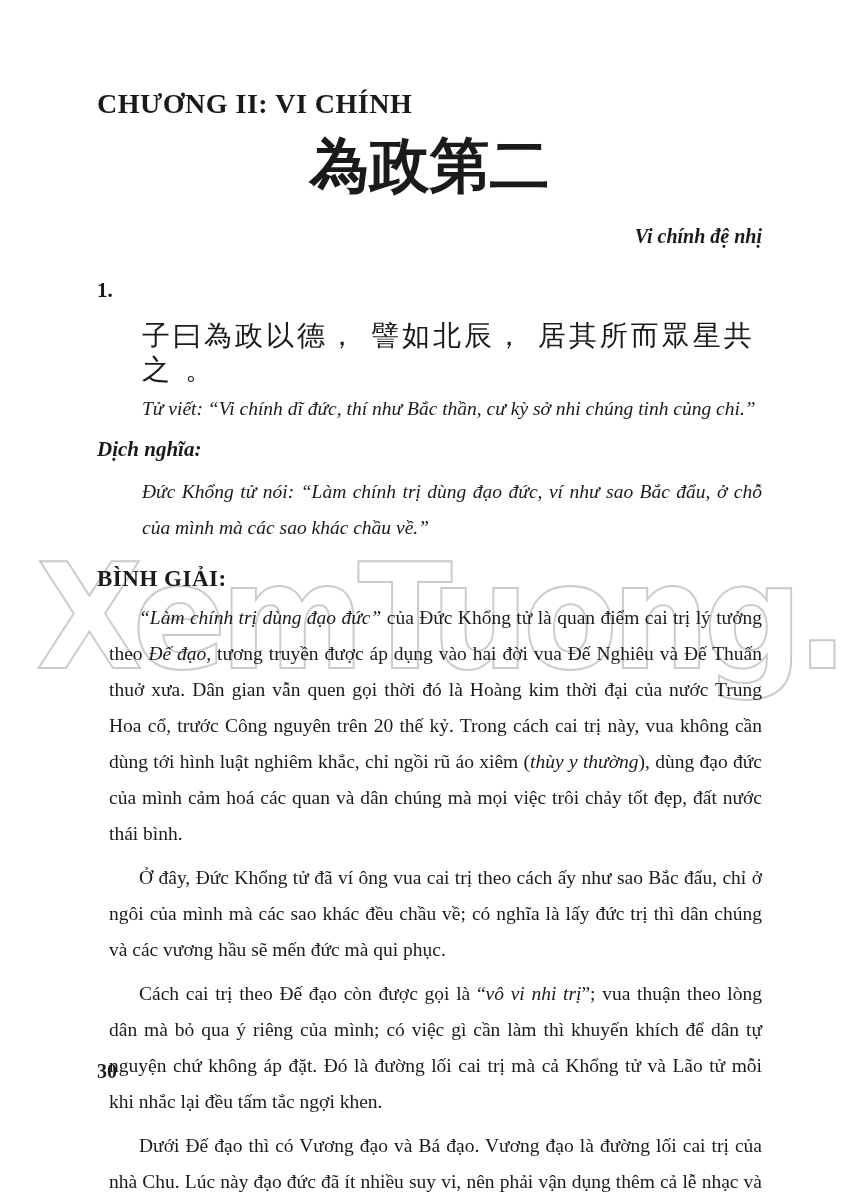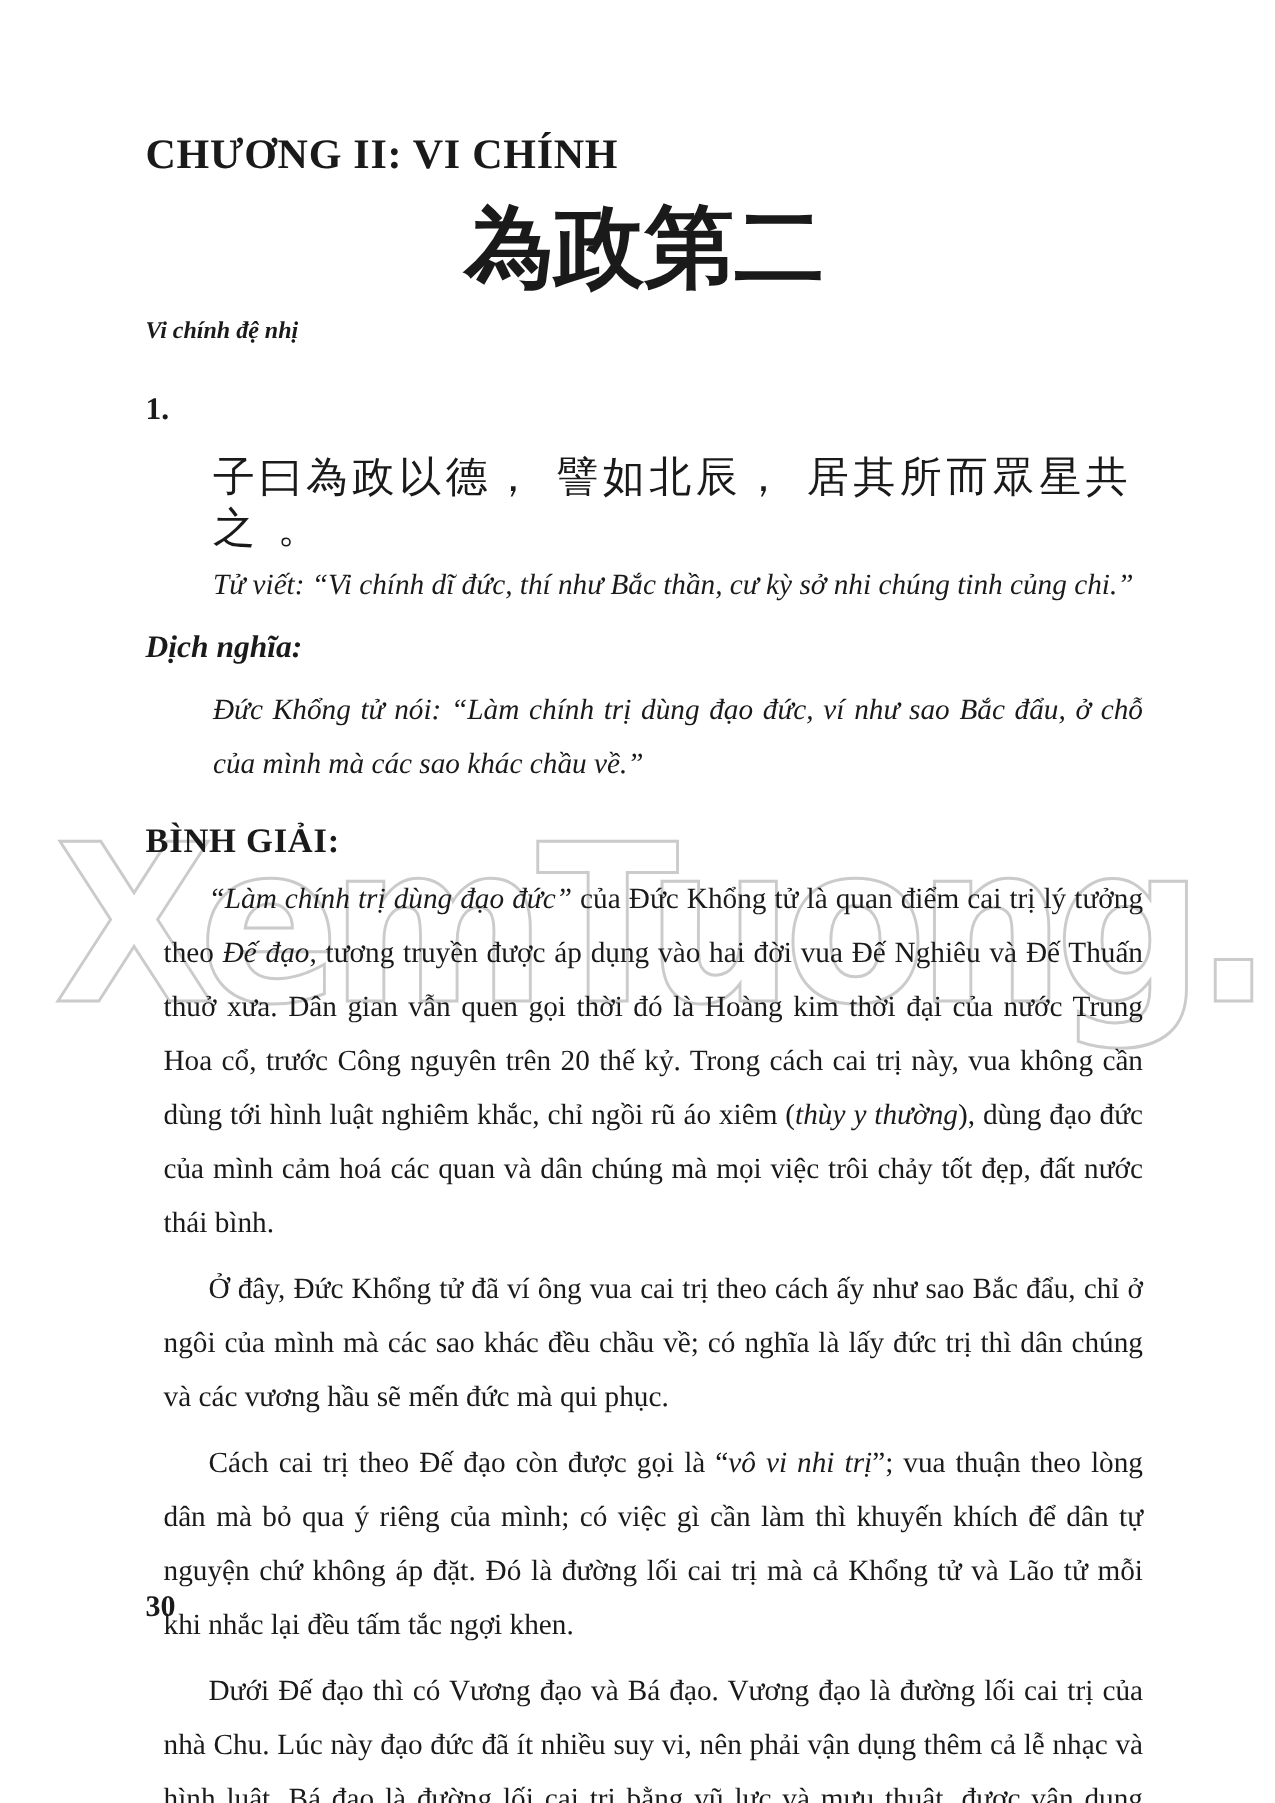--- a/index.html
+++ b/index.html
@@ -43,23 +43,23 @@
   }
   .cn-title {
     margin-top: 12px;
     text-align: center;
     font-family: "DejaVu Serif", "Liberation Serif", serif;
     font-size: 60px;
     line-height: 1.1;
     font-weight: bold;
   }
   .subtitle {
-    margin-top: 14px;
-    text-align: left;
-    font-size: 16px;
+    margin-top: 27px;
+    text-align: right;
+    font-size: 20px;
     font-weight: bold;
     font-style: italic;
   }
   .item-number {
     margin-top: 30px;
     font-size: 21px;
     font-weight: bold;
   }
   .verse-cn {
     margin-top: 16px;

